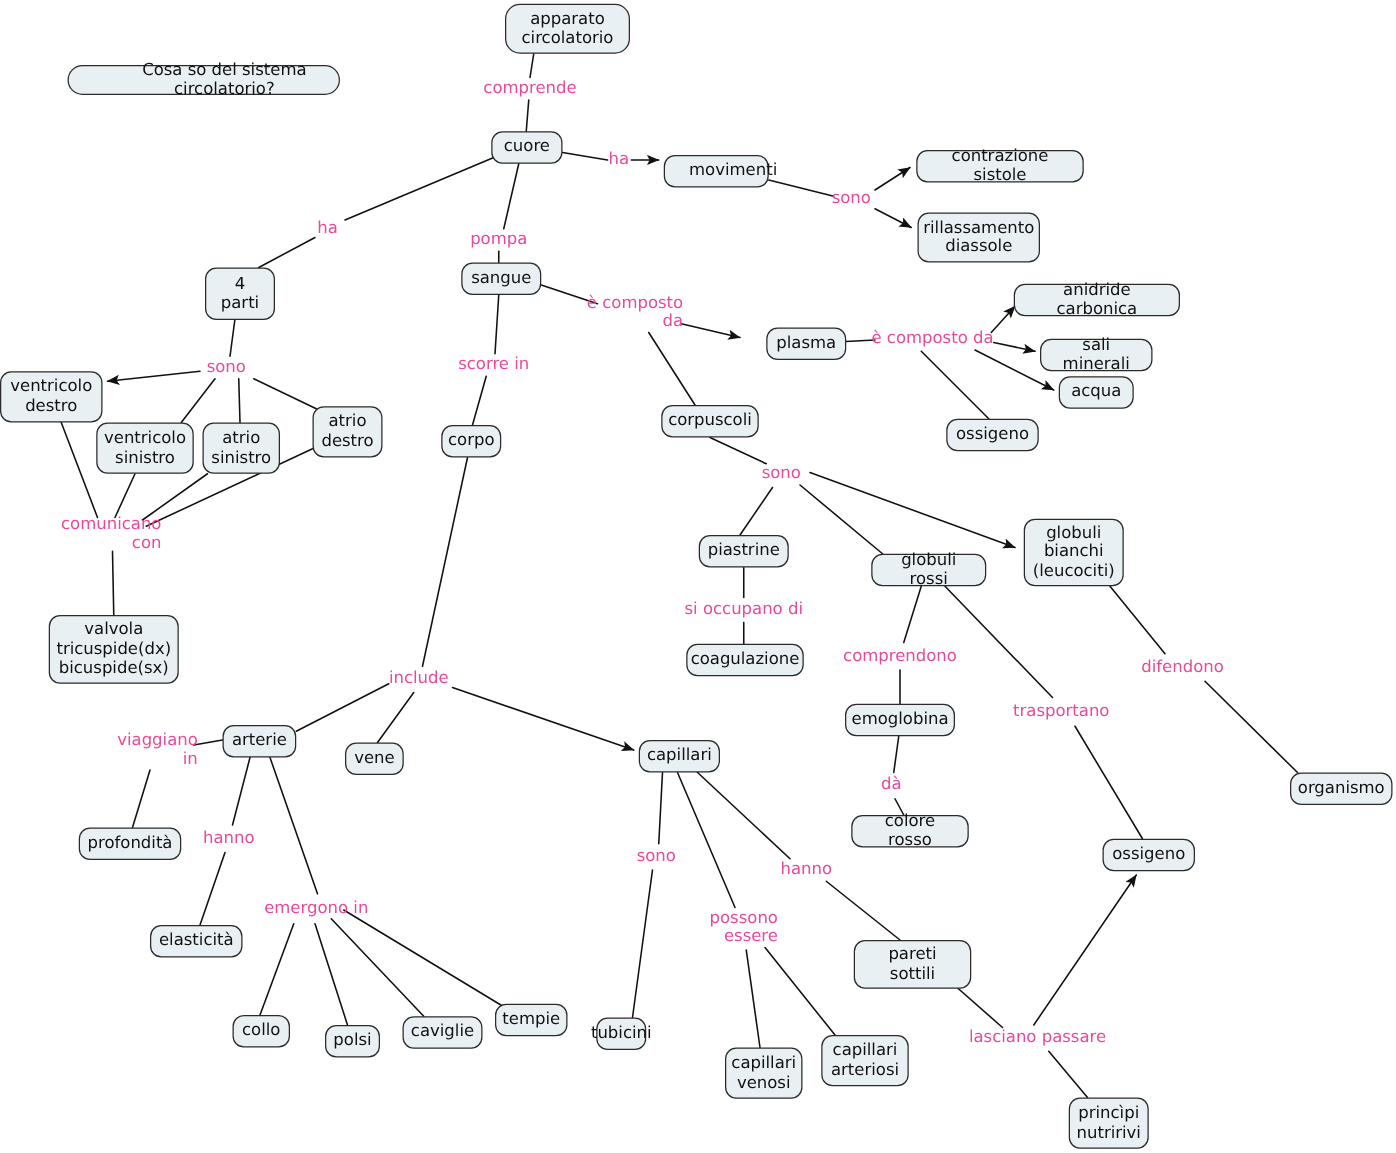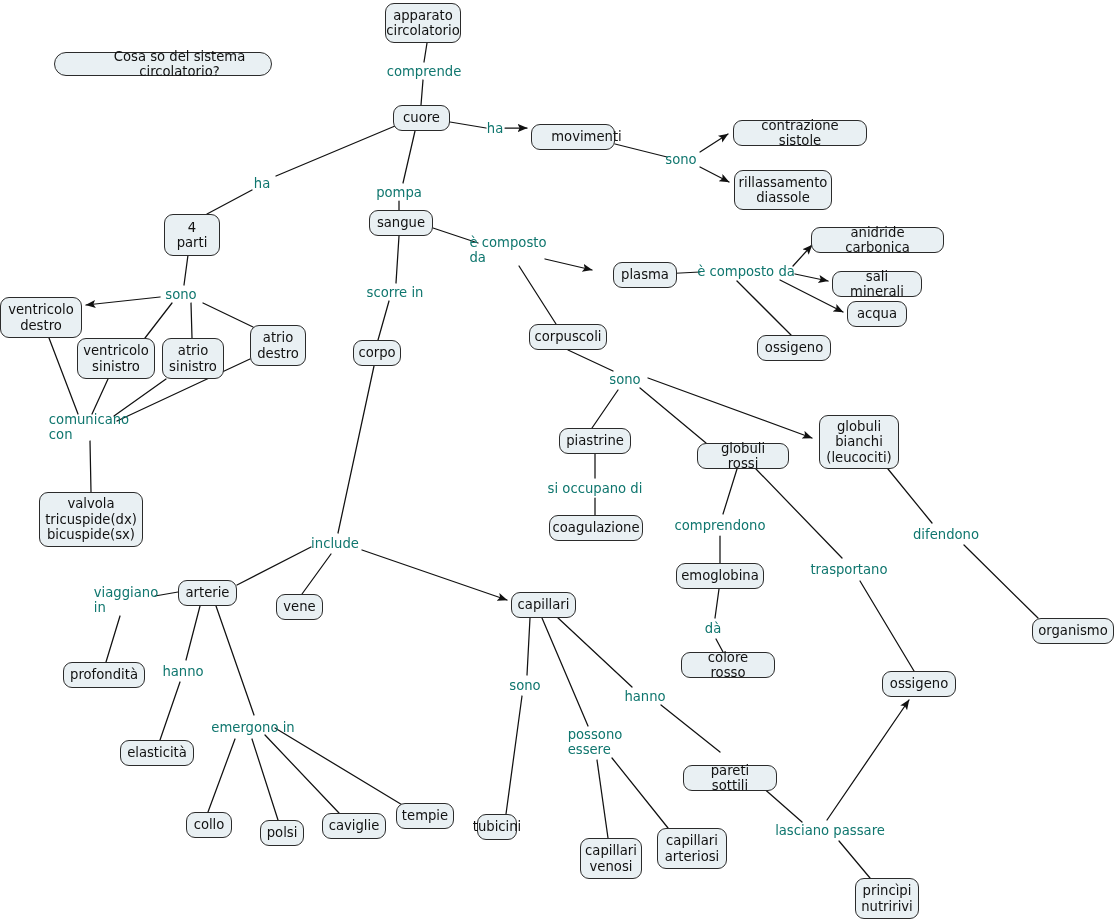--- a/index.html
+++ b/index.html
@@ -41,22 +41,22 @@
   }
   .node.q{
     border-radius:14px;
     font-size:13.2px;
     padding-left:40px;
   }
   .lbl{
     position:absolute;
     font-size:13.2px;
     line-height:15px;
-    color:#0f766e;
-    text-align:left;
+    color:#ec4899;
+    text-align:right;
     white-space:pre-line;
     transform:translate(-50%,-50%);
     background:transparent;
   }
 </style>
 </head>
 <body>
 
 <div id="canvas">
 
@@ -158,21 +158,21 @@
 
       <path d="M752,778 L802,822"></path>
       <path d="M827,820 L909,700" marker-end="url(#arrow)"></path>
       <path d="M839,841 L870,878"></path>
     </g>
   </svg>
 
   <div class="node q" style="left: 54px; top: 52px; width: 218px; height: 24px;">Cosa so del sistema circolatorio?</div>
 
   <div id="nodes">
-      <div class="node" style="left: 385px; top: 3px; width: 76px; height: 40px;">apparato
+      <div class="node" style="left: 404px; top: 3px; width: 100px; height: 40px; border-radius: 12px;">apparato
 circolatorio</div>
       <div class="node" style="left: 393px; top: 105px; width: 57px; height: 26px;">cuore</div>
       <div class="node" style="left: 531px; top: 124px; width: 84px; height: 26px; padding-left: 34px;">movimenti</div>
       <div class="node" style="left: 733px; top: 120px; width: 134px; height: 26px;">contrazione sistole</div>
       <div class="node" style="left: 734px; top: 170px; width: 98px; height: 40px;">rillassamento
 diassole</div>
       <div class="node" style="left: 164px; top: 214px; width: 56px; height: 42px;">4 parti</div>
       <div class="node" style="left: 369px; top: 210px; width: 64px; height: 26px;">sangue</div>
       <div class="node" style="left: 597px; top: 262px; width: 64px; height: 26px; margin-left: 16px;">plasma</div>
       <div class="node" style="left: 811px; top: 227px; width: 133px; height: 26px;">anidride carbonica</div>
@@ -209,21 +209,21 @@
       <div class="node" style="left: 120px; top: 740px; width: 74px; height: 26px;">elasticità</div>
       <div class="node" style="left: 186px; top: 812px; width: 46px; height: 26px;">collo</div>
       <div class="node" style="left: 260px; top: 820px; width: 44px; height: 26px;">polsi</div>
       <div class="node" style="left: 322px; top: 813px; width: 64px; height: 26px;">caviglie</div>
       <div class="node" style="left: 396px; top: 803px; width: 58px; height: 26px;">tempie</div>
       <div class="node" style="left: 477px; top: 814px; width: 40px; height: 26px;">tubicini</div>
       <div class="node" style="left: 580px; top: 838px; width: 62px; height: 41px;">capillari
 venosi</div>
       <div class="node" style="left: 657px; top: 828px; width: 70px; height: 41px;">capillari
 arteriosi</div>
-      <div class="node" style="left: 683px; top: 752px; width: 94px; height: 26px; margin-top: 13px;">pareti sottili</div>
+      <div class="node" style="left: 683px; top: 752px; width: 94px; height: 39px;">pareti sottili</div>
       <div class="node" style="left: 855px; top: 878px; width: 64px; height: 41px;">princìpi
 nutririvi</div>
     </div>
 
   <div id="labels">
       <div class="lbl" style="left: 424px; top: 71px;">comprende</div>
       <div class="lbl" style="left: 495px; top: 128px;">ha</div>
       <div class="lbl" style="left: 681px; top: 159px;">sono</div>
       <div class="lbl" style="left: 262px; top: 183px;">ha</div>
       <div class="lbl" style="left: 399px; top: 192px;">pompa</div>

